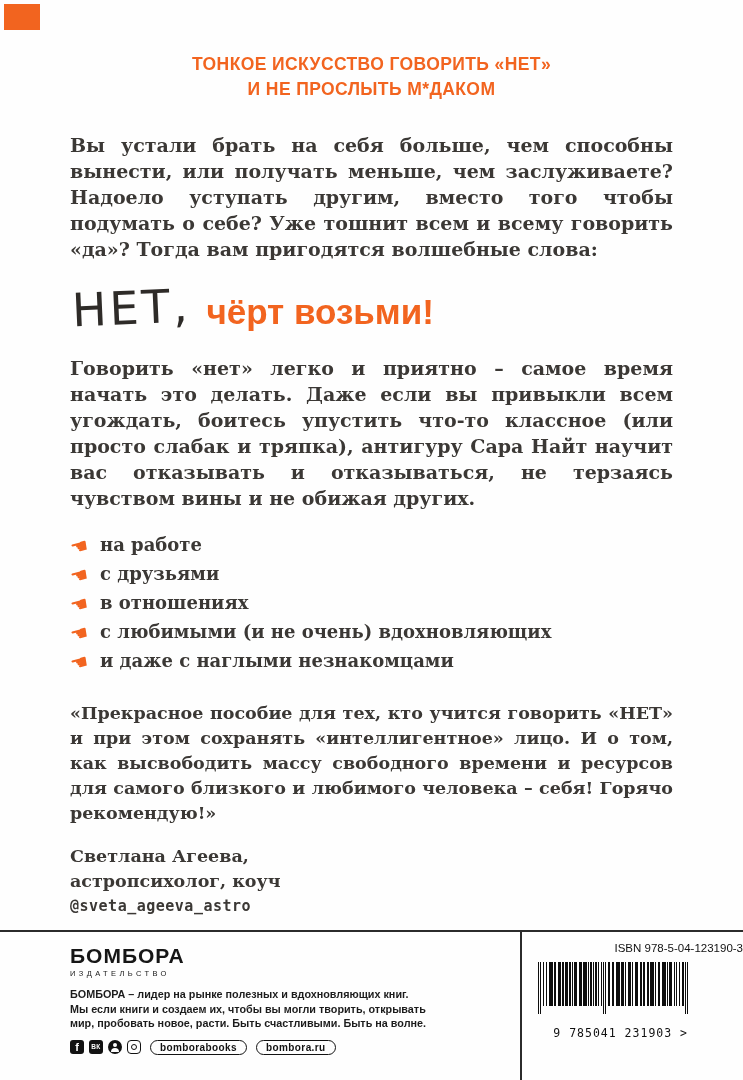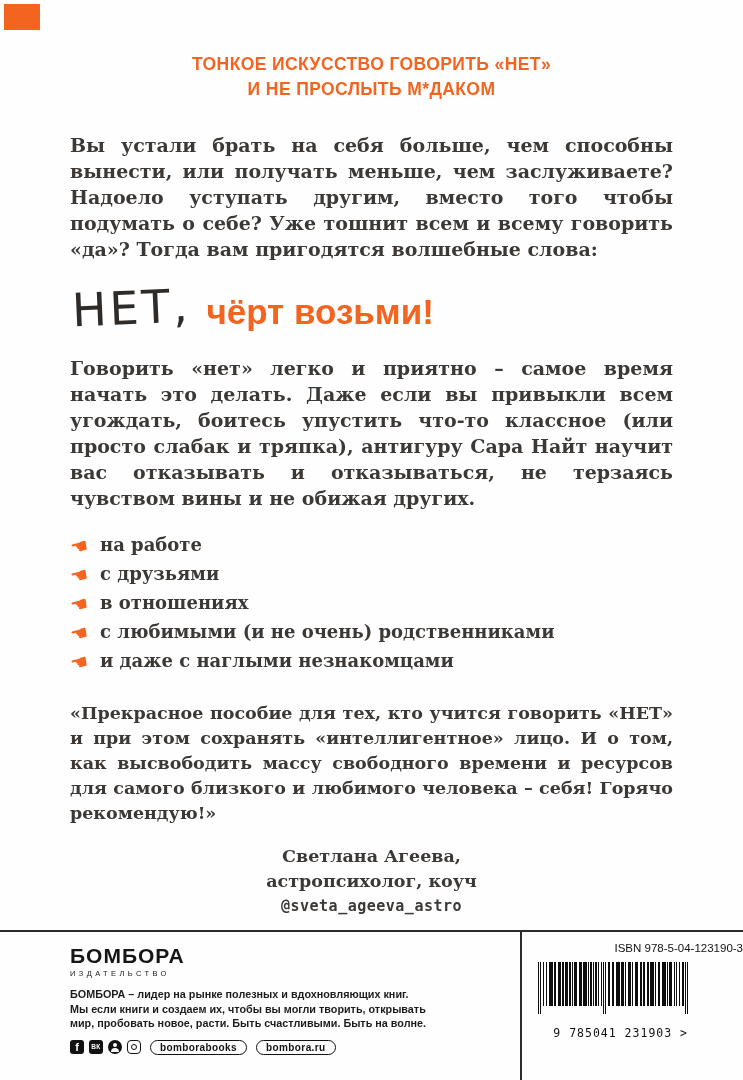--- a/index.html
+++ b/index.html
@@ -33,21 +33,21 @@
 
   .list-head { margin-top:30px; }
   .list { margin-top:14px; }
   .list-item { display:flex; align-items:center; height:29px; font-size:18px; font-weight:bold; color:#3b3835; }
   .bullet-icon {
     color:#f2641f; font-family:"DejaVu Sans", sans-serif; font-size:20px; width:30px;
     display:inline-block; transform:rotate(-14deg); flex:0 0 30px;
   }
 
   .quote { margin-top:26px; font-weight:bold; font-size:17.5px; line-height:25px; text-align:justify; }
-  .attribution { margin-top:12px; text-align:center; font-weight:bold; font-size:17.5px; line-height:25px; }
+  .attribution { margin-top:12px; text-align:left; font-weight:bold; font-size:17.5px; line-height:25px; }
   .attr-handle { font-family:"DejaVu Sans Mono", monospace; font-weight:bold; font-size:15px; letter-spacing:0.5px; }
 
   .footer {
     position:absolute; left:0; right:0; top:930px; bottom:0;
     border-top:2px solid #2b2b2b; display:flex;
     font-family:"Liberation Sans", sans-serif; color:#181818;
   }
   .f-left { width:520px; box-sizing:border-box; padding:12px 24px 0 70px; }
   .f-right { flex:1; border-left:2px solid #2b2b2b; box-sizing:border-box; padding:10px 0 0 16px;text-align:right; }
 
@@ -111,21 +111,21 @@
       <div class="list-item">
         <span class="bullet-icon">☚</span>
         <span>с друзьями</span>
       </div>
       <div class="list-item">
         <span class="bullet-icon">☚</span>
         <span>в отношениях</span>
       </div>
       <div class="list-item">
         <span class="bullet-icon">☚</span>
-        <span>с любимыми (и не очень) родственниками</span>
+        <span>с любимыми (и не очень) вдохновляющих</span>
       </div>
       <div class="list-item">
         <span class="bullet-icon">☚</span>
         <span>и даже с наглыми незнакомцами</span>
       </div>
     </div>
 
     <p class="quote">«Прекрасное пособие для тех, кто учится говорить «НЕТ» и при этом сохранять «интеллигентное» лицо. И о том, как высвободить массу свободного времени и ресурсов для самого близкого и любимого человека – себя! Горячо рекомендую!»</p>
 
     <div class="attribution">

